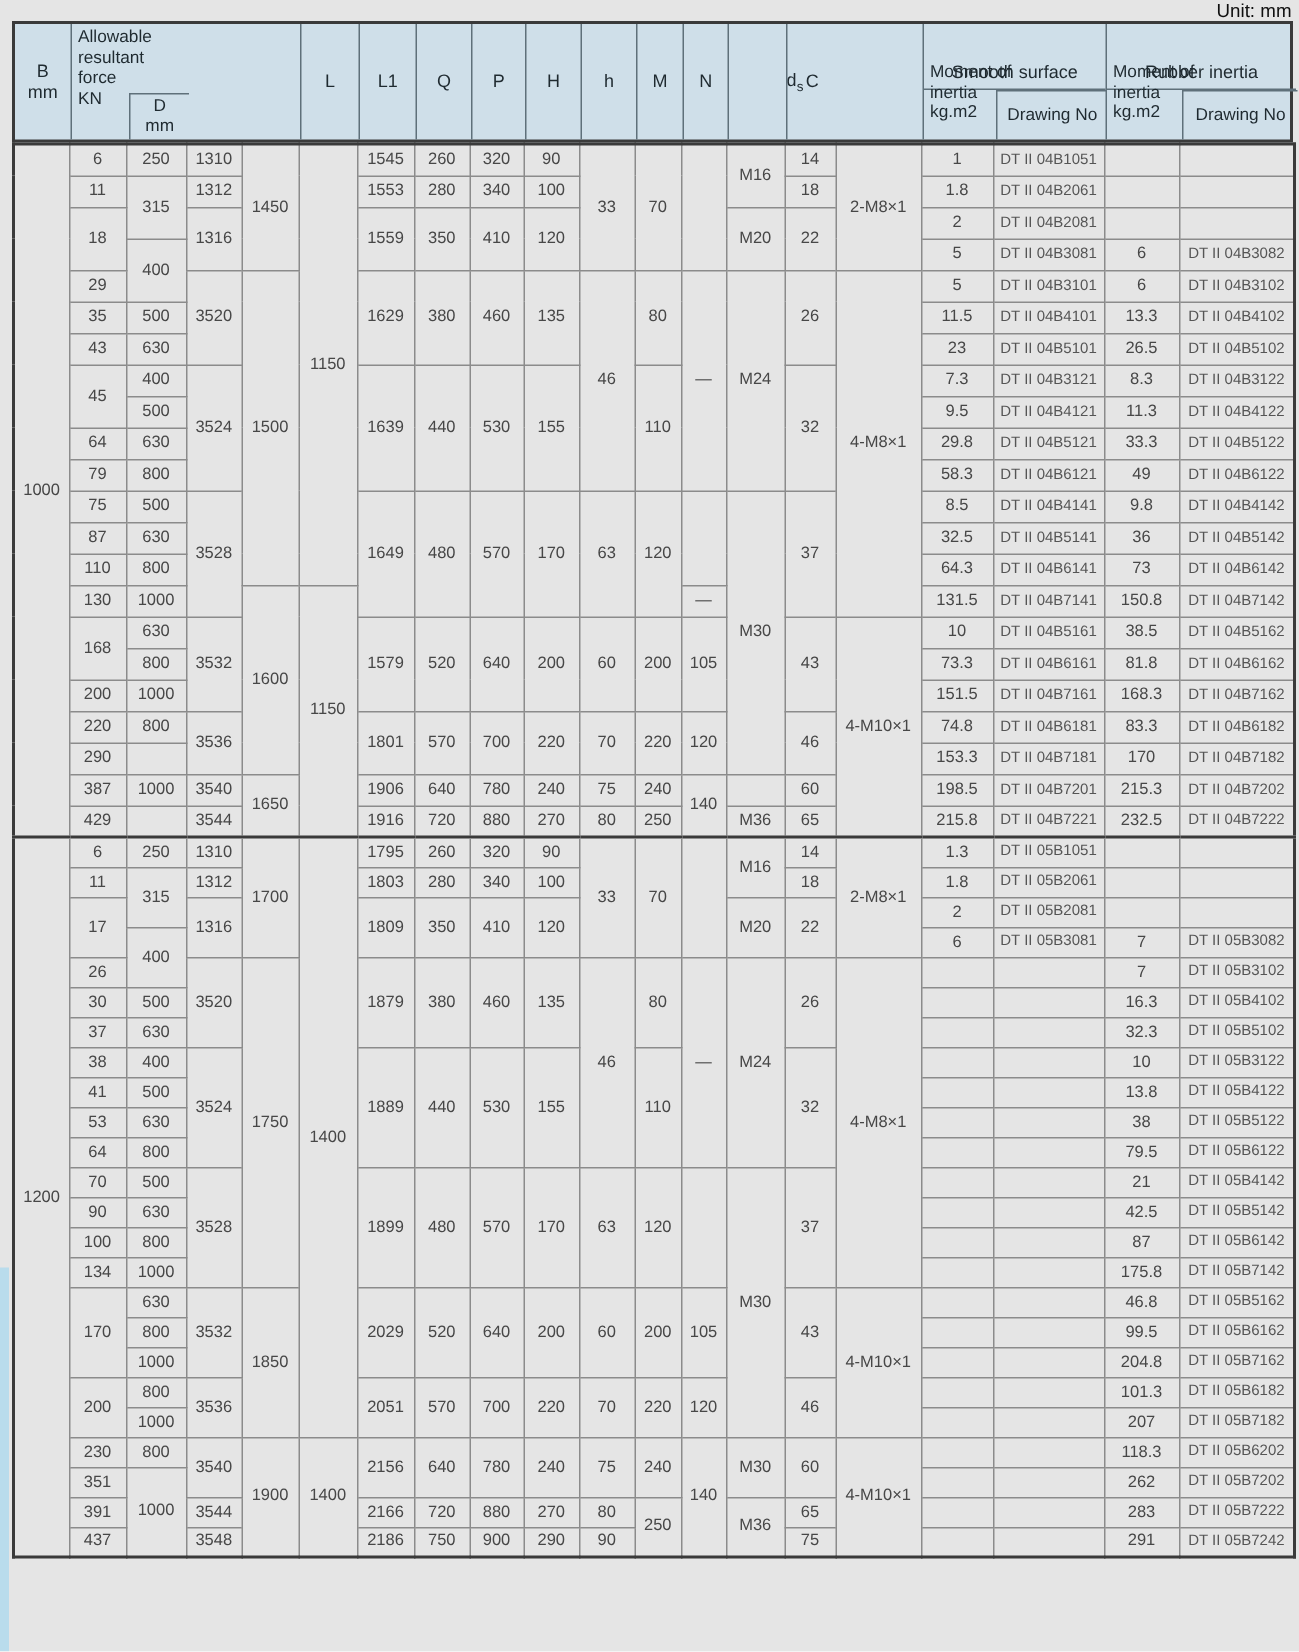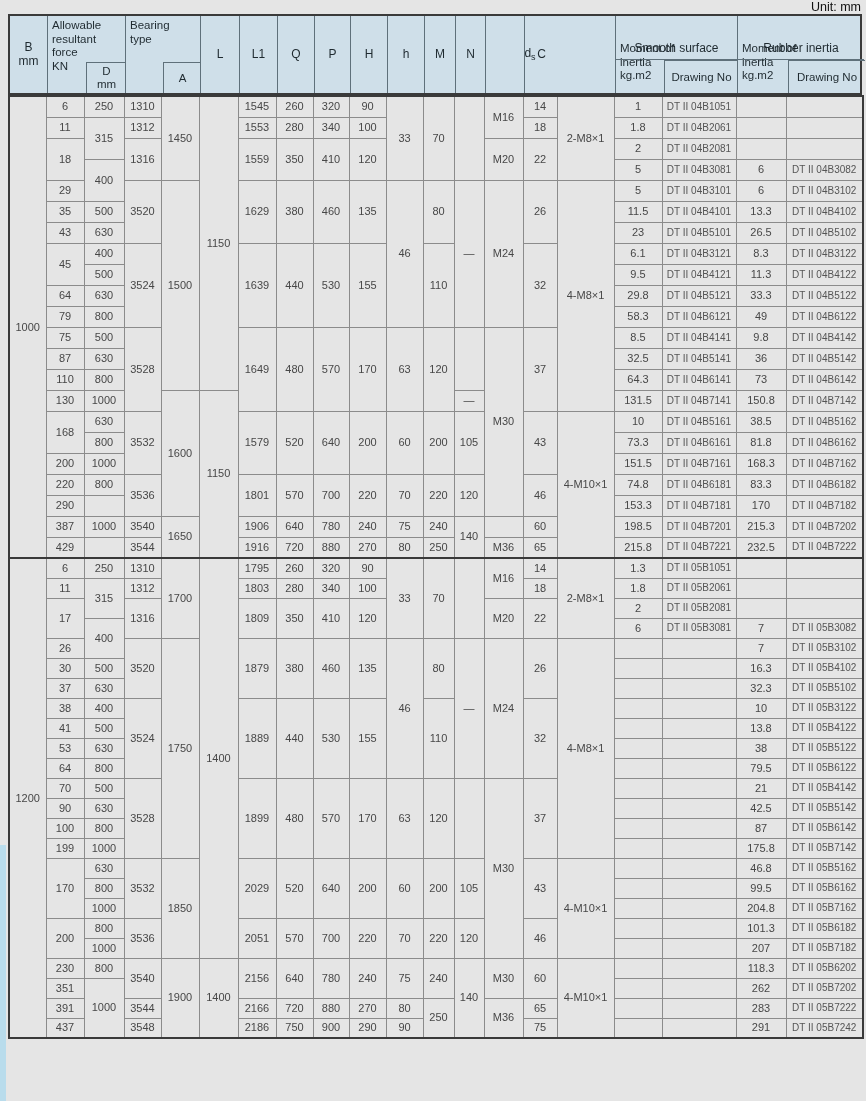--- a/index.html
+++ b/index.html
@@ -54,25 +54,20 @@
 
     <div class="hgroup" style="left:37px;width:78px;">
       <div class="glabel">Allowable
 resultant
 force
 KN</div>
       <div class="hsub" style="left:38px;width:40px;height:31px;">D
 mm</div>
     </div>
 
-    <div class="hgroup" style="left:115px;width:75px;">
-      <div class="glabel">Bearing
-type</div>
-      <div class="hsub" style="left:37px;width:38px;height:31px;">A</div>
-    </div>
 
     <div class="hcell" style="left:190px;width:39px;">L</div>
     <div class="hcell" style="left:229px;width:38px;">L1</div>
     <div class="hcell" style="left:267px;width:37px;">Q</div>
     <div class="hcell" style="left:304px;width:36px;">P</div>
     <div class="hcell" style="left:340px;width:37px;">H</div>
     <div class="hcell" style="left:377px;width:37px;">h</div>
     <div class="hcell" style="left:414px;width:31px;">M</div>
     <div class="hcell" style="left:445px;width:30px;">N</div>
     <div class="hcell" style="left:475px;width:39px;padding-left:44px;"><span><span>d</span><sub>s</sub></span></div>
@@ -214,21 +209,21 @@
         <tr>
           <td class="c-kn" rowspan="2">45</td>
           <td class="c-d">400</td>
           <td class="c-brg" rowspan="4">3524</td>
           <td class="c-l1" rowspan="4">1639</td>
           <td class="c-q" rowspan="4">440</td>
           <td class="c-p" rowspan="4">530</td>
           <td class="c-hc" rowspan="4">155</td>
           <td class="c-m" rowspan="4">110</td>
           <td class="c-c" rowspan="4">32</td>
-          <td class="c-smoi">6.1</td>
+          <td class="c-smoi">7.3</td>
           <td class="c-sdwg">DT II 04B3121</td>
           <td class="c-rmoi">8.3</td>
           <td class="c-rdwg">DT II 04B3122</td>
         </tr>
         <tr>
           <td class="c-d">500</td>
           <td class="c-smoi">9.5</td>
           <td class="c-sdwg">DT II 04B4121</td>
           <td class="c-rmoi">11.3</td>
           <td class="c-rdwg">DT II 04B4122</td>
@@ -549,21 +544,21 @@
         </tr>
         <tr>
           <td class="c-kn">100</td>
           <td class="c-d">800</td>
           <td class="c-smoi"></td>
           <td class="c-sdwg"></td>
           <td class="c-rmoi">87</td>
           <td class="c-rdwg">DT II 05B6142</td>
         </tr>
         <tr>
-          <td class="c-kn">199</td>
+          <td class="c-kn">134</td>
           <td class="c-d">1000</td>
           <td class="c-smoi"></td>
           <td class="c-sdwg"></td>
           <td class="c-rmoi">175.8</td>
           <td class="c-rdwg">DT II 05B7142</td>
         </tr>
         <tr>
           <td class="c-kn" rowspan="3">170</td>
           <td class="c-d">630</td>
           <td class="c-brg" rowspan="3">3532</td>

